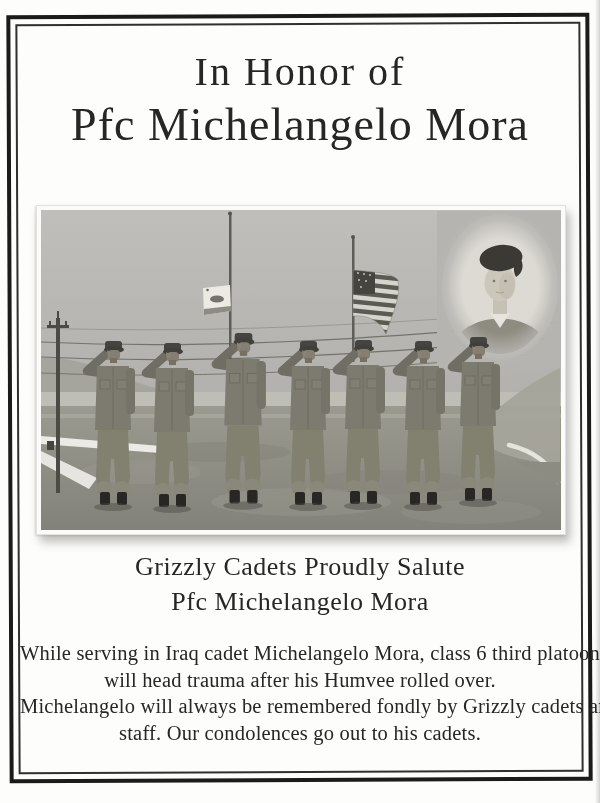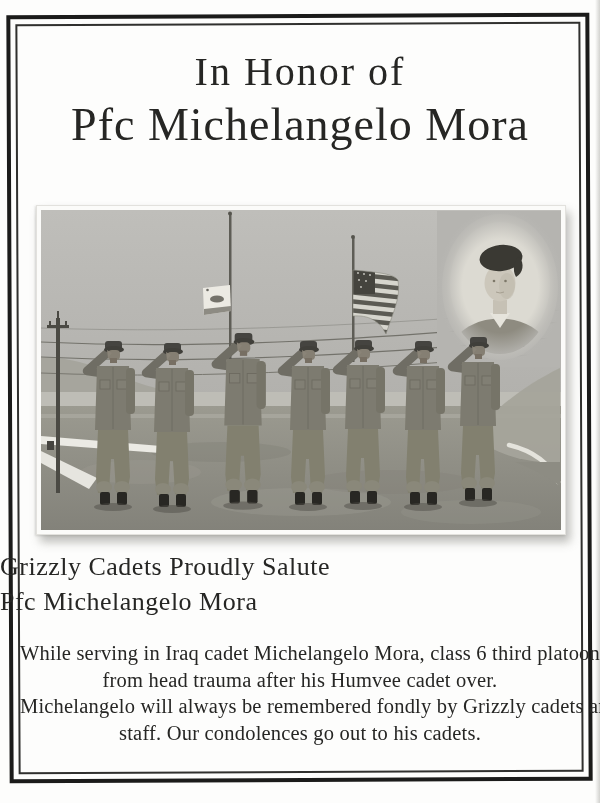--- a/index.html
+++ b/index.html
@@ -22,21 +22,21 @@
   .content{position:absolute;left:0;top:0;width:600px;height:803px;}
   .title{position:absolute;left:0;top:48px;width:600px;text-align:center;margin:0;font-weight:normal;}
   .title .t1{display:block;font-size:40px;letter-spacing:2px;line-height:48px;}
   .title .t2{display:block;font-size:46px;letter-spacing:1px;line-height:58px;}
   .photo{
     position:absolute;left:36px;top:205px;width:520px;height:320px;margin:0;
     background:#fbfbf9;padding:4px;border:1px solid #e2e1dd;
     box-shadow:4px 7px 9px rgba(110,110,104,.45), -1px 1px 2px rgba(120,120,115,.25);
   }
   .photo svg{display:block;width:520px;height:320px;}
-  .caption{position:absolute;left:0;top:549px;width:600px;text-align:left;
+  .caption{position:absolute;left:0;top:549px;width:600px;text-align:center;
     font-size:26px;line-height:35px;letter-spacing:.5px;}
   .bodytext{position:absolute;left:20px;top:640px;width:560px;text-align:center;
     font-size:20.5px;line-height:26.5px;letter-spacing:.2px;}
   .bodytext div{white-space:nowrap;}
 </style>
 </head>
 <body>
 
 <div class="scan-edge"></div>
 
@@ -200,18 +200,18 @@
     </svg>
   </figure>
 
   <div class="caption">
     <div>Grizzly Cadets Proudly Salute</div>
     <div>Pfc Michelangelo Mora</div>
   </div>
 
   <div class="bodytext">
     <div>While serving in Iraq cadet Michelangelo Mora, class 6 third platoon, died</div>
-    <div>from head trauma after his Humvee cadet over.</div>
+    <div>will head trauma after his Humvee rolled over.</div>
     <div>Michelangelo will always be remembered fondly by Grizzly cadets and</div>
     <div>staff. Our condolences go out to his cadets.</div>
   </div>
 
 </div>
 
 </body></html>

